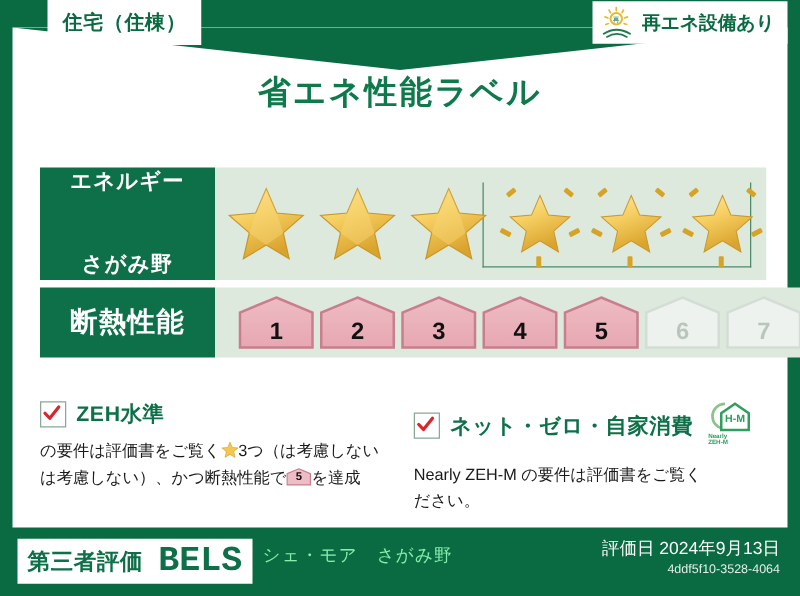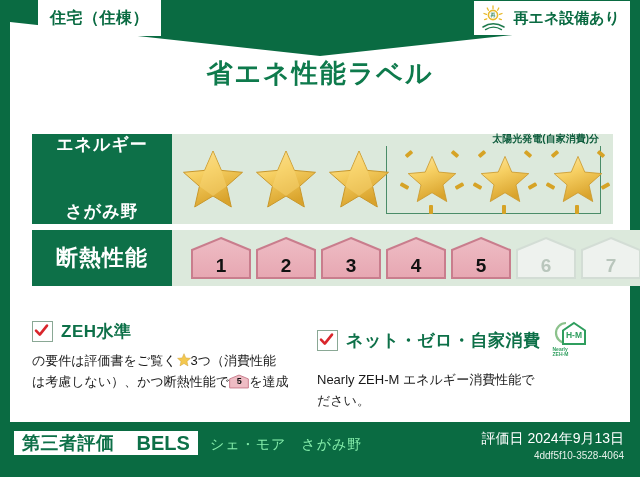--- a/index.html
+++ b/index.html
@@ -84,21 +84,21 @@
   .houses{display:flex;align-items:center;gap:3px;padding-left:18px;}
   .house{position:relative;width:62px;height:44px;}
   .house svg{display:block;width:62px;height:44px;}
   .house .num{
     position:absolute;left:0;right:0;bottom:3px;text-align:center;
     font-size:19px;font-weight:bold;color:#111;
   }
   .house.off .num{color:#b9c6bc;}
 
   
-  .criteria{position:absolute;left:32px;top:320px;width:576px;display:flex;gap:8px;}
+  .criteria{position:absolute;left:32px;top:320px;width:576px;display:flex;gap:22px;}
   .crit{width:277px;}
   .crit-head{display:flex;align-items:center;gap:8px;}
   .checkbox{
     width:19px;height:19px;border:1.5px solid #8aa895;background:#fff;
     position:relative;flex:none;
   }
   .checkbox svg{position:absolute;left:1px;top:1px;width:15px;height:15px;}
   .crit-title{font-size:17px;font-weight:bold;color:#0d7048;letter-spacing:.5px;}
   .crit-text{
     font-size:13px;color:#1a1a1a;line-height:1.62;margin-top:7px;
@@ -112,25 +112,25 @@
     position:absolute;left:0;right:0;bottom:0;text-align:center;
     font-style:normal;font-size:9px;font-weight:bold;color:#111;
   }
   .zeh-logo{display:inline-flex;gap:1px;margin-left:4px;vertical-align:-6px;flex-direction:column;}
   .zeh-logo svg{display:block;}
   .zeh-logo .cap{font-size:5px;line-height:1.05;color:#2f9e5e;font-weight:bold;}
 
   
   .bottombar{position:absolute;left:0;bottom:0;width:640px;height:55px;}
   .bels{
-    position:absolute;left:14px;top:9px;height:24px;background:#fff;
-    display:flex;align-items:center;padding:0 8px;box-sizing:border-box;gap:22px;
+    position:absolute;left:14px;top:9px;height:36px;background:#fff;
+    display:flex;align-items:center;padding:0 8px;box-sizing:border-box;gap:12px;font-family:Liberation Mono, monospace;
   }
   .bels .b1{font-size:18px;font-weight:bold;color:#0d7048;letter-spacing:.5px;}
-  .bels .b2{font-size:20px;font-weight:bold;color:#0d7048;letter-spacing:0px;}
+  .bels .b2{font-size:28px;font-weight:bold;color:#0d7048;letter-spacing:0px;}
   .bname{
     position:absolute;left:210px;top:14px;color:#86efac;font-size:14px;letter-spacing:1px;
   }
   .bdate{position:absolute;right:16px;top:8px;color:#fff;font-size:14px;}
   .bid{position:absolute;right:16px;top:28px;color:#e4efe8;font-size:10px;text-align:right;}
 </style>
 </head>
 <body>
 
 <div class="label-card">
@@ -171,21 +171,20 @@
   </div>
 
   <div class="rows">
 
     <div class="row">
       <div class="row-label">
         <div>エネルギー</div>
         <div>さがみ野</div>
       </div>
       <div class="row-body">
-        <div class="solar-note">太陽光発電(自家消費)分</div>
         <div class="solar-bracket"></div>
         <div class="stars">
 
           <div class="star-cell">
             <svg class="star-svg" viewBox="0 0 64 62">
               <defs>
                   <linearGradient id="sg" x1="0" y1="0" x2="0.4" y2="1">
                 <stop offset="0" stop-color="#fde9a8"></stop>
                     <stop offset="0.45" stop-color="#f6cf62"></stop>
                 <stop offset="1" stop-color="#d9a32c"></stop>
@@ -315,21 +314,21 @@
         <span class="checkbox">
           <svg viewBox="0 0 15 15">
               <path d="M2 7.6 L5.8 11.6 L13 2.6" fill="none" stroke="#d9262c" stroke-width="2.6" stroke-linecap="round" stroke-linejoin="round"></path>
             </svg>
         </span>
         <span class="crit-title">ZEH水準</span>
       </div>
       <div class="crit-text">
         <span>の要件は評価書をご覧く</span><span class="inline-star"><svg viewBox="0 0 64 62">
               <polygon points="32,3 40.4,22.4 61.5,24.3 45.6,38.3 50.3,59 32,48 13.7,59 18.4,38.3 2.5,24.3 23.6,22.4" fill="#f4c84f" stroke="#c9982b" stroke-width="2"></polygon>
-            </svg></span><span>3つ（消費性能</span><br>
+            </svg></span><span>3つ（は考慮しない</span><br>
         <span>は考慮しない）、かつ断熱性能で</span><span class="inline-house"><svg viewBox="0 0 62 44">
               <polygon points="31,2 60,14 60,42 2,42 2,14" fill="#eebcc4" stroke="#c97d8d" stroke-width="3"></polygon>
             </svg><i>5</i></span><span>を達成</span>
       </div>
     </div>
 
     <div class="crit">
       <div class="crit-head">
         <span class="checkbox">
           <svg viewBox="0 0 15 15">
@@ -343,21 +342,21 @@
             <polygon points="21,3 32,10.5 32,24 10,24 10,10.5" fill="#ffffff" stroke="#2f9e5e" stroke-width="2"></polygon>
             <text x="21" y="17.5" font-size="8.5" font-weight="bold" fill="#2f9e5e" text-anchor="middle" font-family="Liberation Sans, sans-serif">H-M</text>
           </svg>
           <span style="display:flex;flex-direction:column;margin-bottom:4px;">
             <span class="cap">Nearly</span>
             <span class="cap">ZEH-M</span>
           </span>
         </span>
       </div>
       <div class="crit-text">
-        <span>Nearly ZEH-M エネルギー消費性能で</span><br>
+        <span>Nearly ZEH-M の要件は評価書をご覧く</span><br>
         <span>ださい。</span>
       </div>
     </div>
 
   </div>
 
   <div class="bottombar">
     <div class="bels">
       <span class="b1">第三者評価</span>
       <span class="b2">BELS</span>

